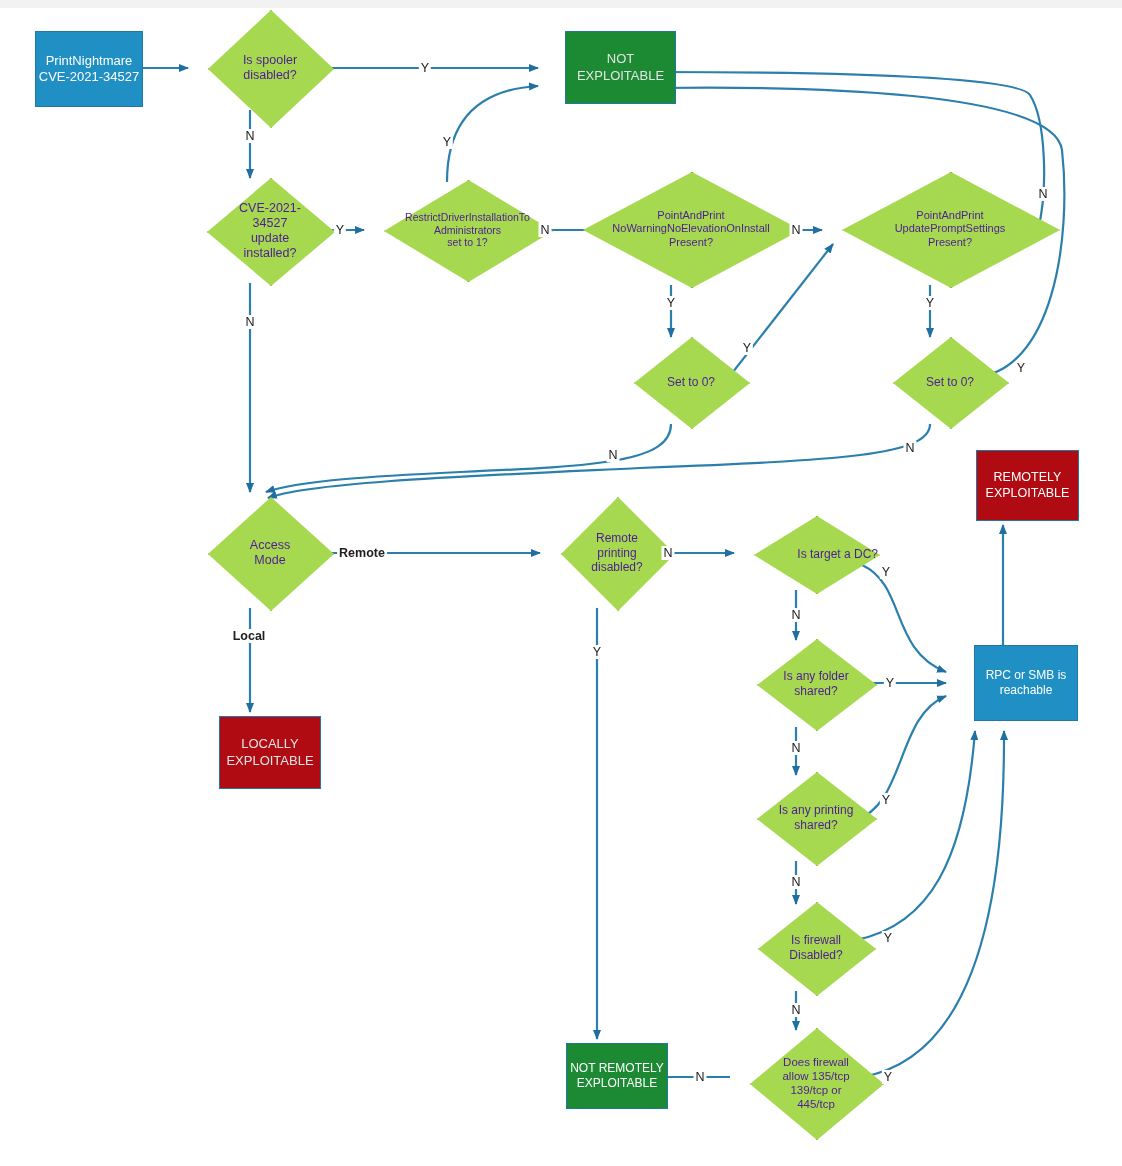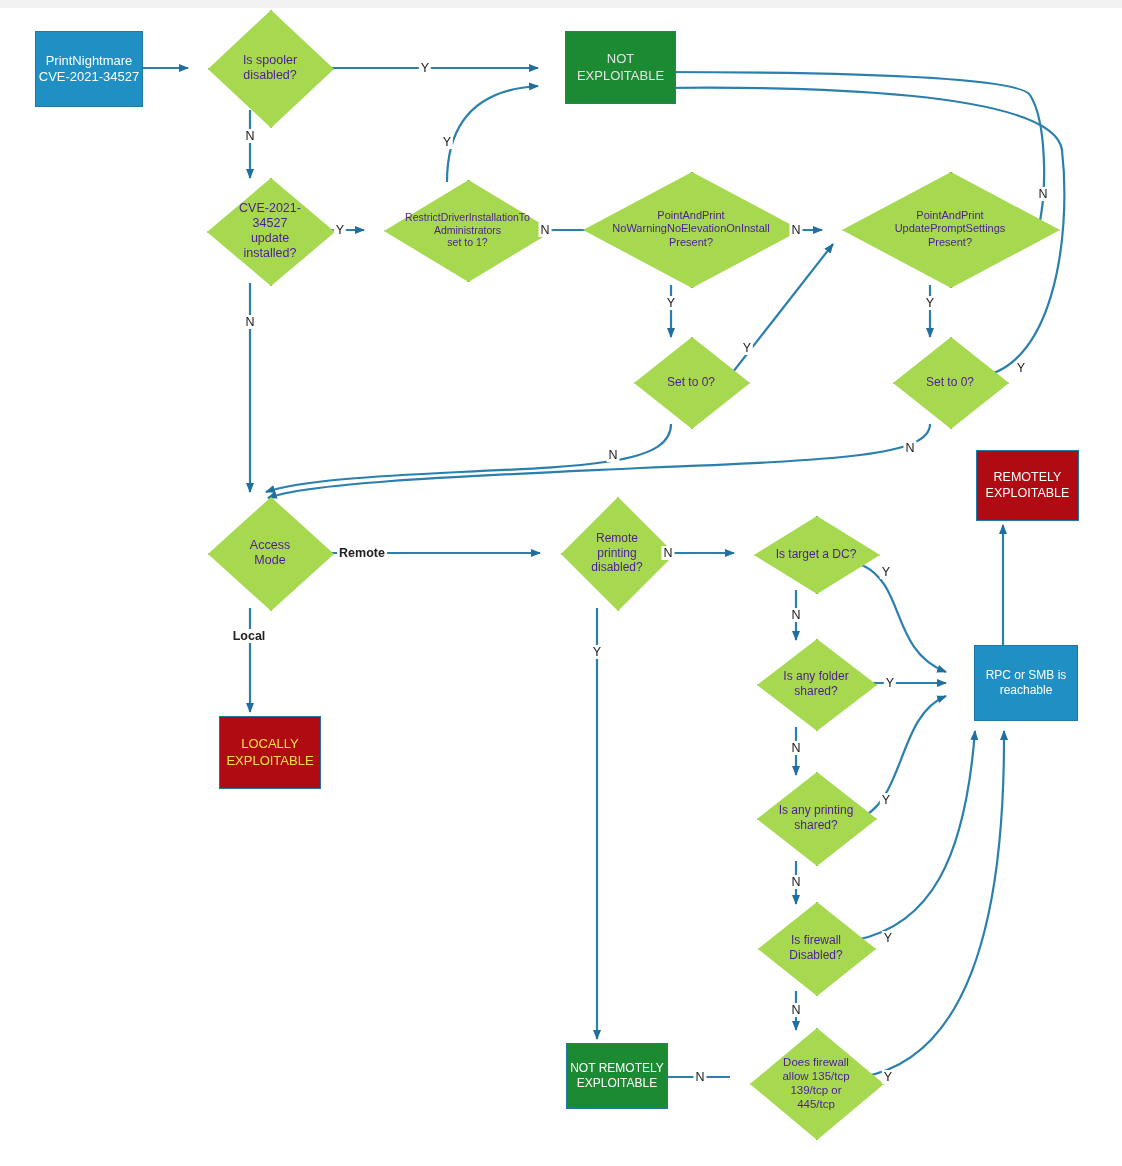--- a/index.html
+++ b/index.html
@@ -168,37 +168,37 @@
   </div>
 
   <div class="node diamond" style="left:188px;top:497px;width:124px;height:112px;font-size:12.5px;">
     <div class="dshape"></div>
     <div class="lbl">
       <div>Access</div>
       <div>Mode</div>
     </div>
   </div>
 
-  <div class="node box" style="left:199px;top:716px;width:102px;height:73px;background:#b00a13;color:#fde047;font-size:13px;">
+  <div class="node box" style="left:199px;top:716px;width:102px;height:73px;background:#b00a13;color:#e5e5e5;font-size:13px;">
     <div class="lbl">
       <div>LOCALLY</div>
       <div>EXPLOITABLE</div>
     </div>
   </div>
 
   <div class="node diamond" style="left:541px;top:497px;width:112px;height:112px;font-size:12px;">
     <div class="dshape"></div>
     <div class="lbl">
       <div>Remote</div>
       <div>printing</div>
       <div>disabled?</div>
     </div>
   </div>
 
-  <div class="node diamond" style="left:734px;top:516px;width:124px;height:76px;font-size:12px;">
+  <div class="node diamond" style="left:734px;top:516px;width:124px;height:76px;font-size:12px;justify-content:flex-end;">
     <div class="dshape"></div>
     <div class="lbl">
       <div>Is target a DC?</div>
     </div>
   </div>
 
   <div class="node diamond" style="left:737px;top:639px;width:118px;height:90px;font-size:12px;">
     <div class="dshape"></div>
     <div class="lbl">
       <div>Is any folder</div>

